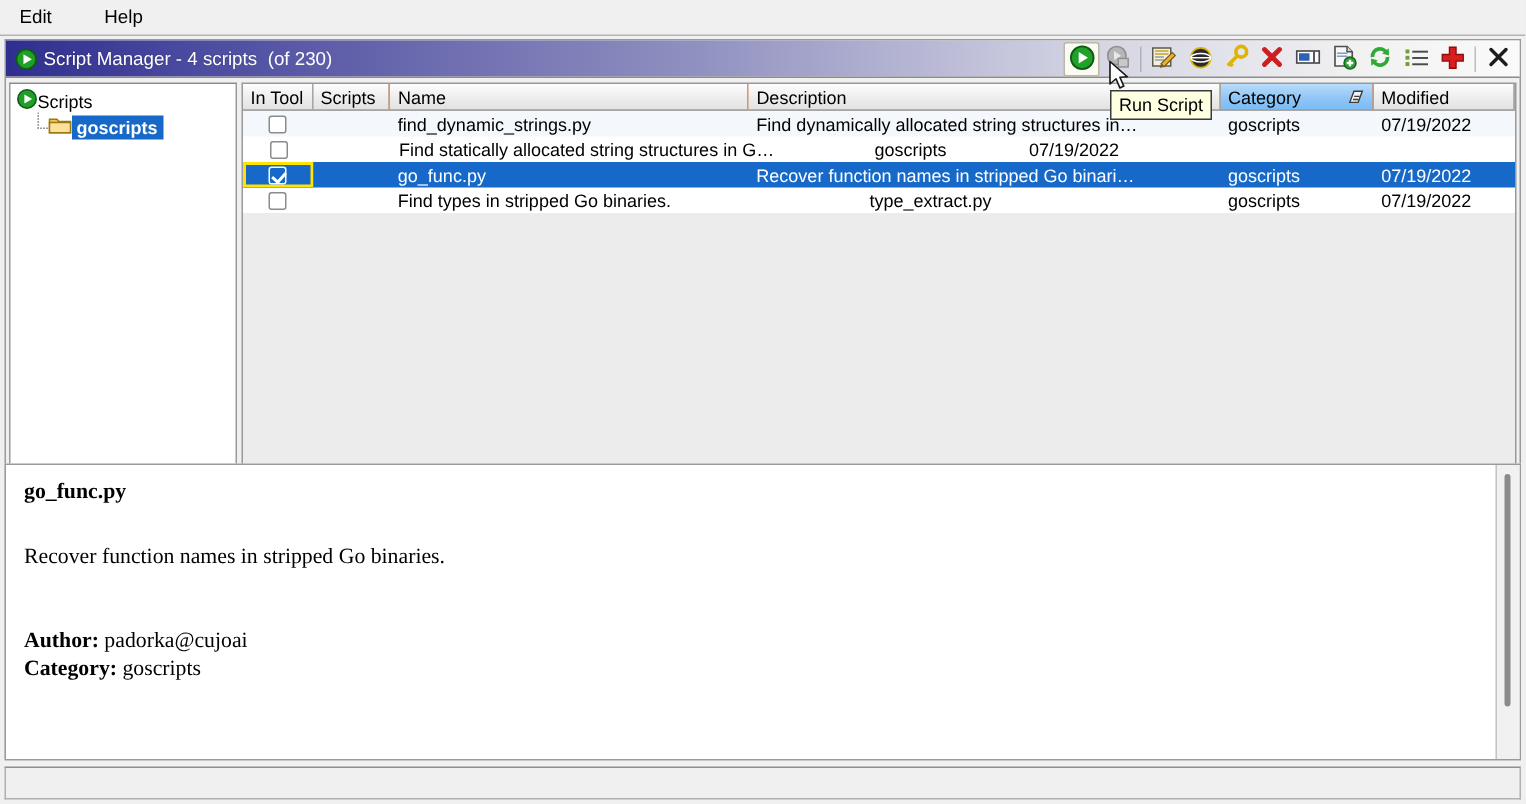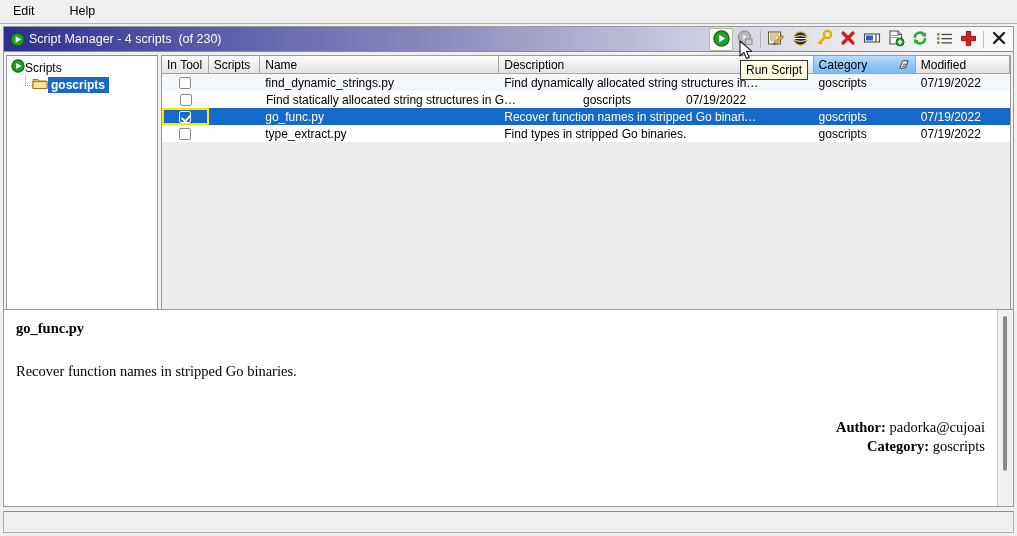--- a/index.html
+++ b/index.html
@@ -201,21 +201,21 @@
   .details-body {
     flex:1;
     padding:10px 12px;
     font-family:"Liberation Serif", serif;
     font-size:14.5px;
     color:#000;
     overflow:hidden;
   }
   .d-title { font-weight:bold; font-size:14.5px; margin-bottom:26px;}
   .d-desc { margin-bottom:38px; }
-  .d-meta-line { line-height:19px;text-align:right; }
+  .d-meta-line { line-height:19px; }
   .d-meta-line b { font-weight:bold; }
 
   .vscroll {
     width:16px; background:#f1f1f1;
     border-left:1px solid #c4c4c4;
     position:relative;
   }
   .vthumb {
     position:absolute; left:5px; top:6px; width:4px; height:155px;
     background:#8a8a8a; border-radius:2px;
@@ -490,22 +490,22 @@
               <div class="td" style="width:317px">Recover function names in stripped Go binari…</div>
               <div class="td" style="width:103px">goscripts</div>
               <div class="td" style="width:95px">07/19/2022</div>
             </div>
 
             <div class="trow">
               <div class="td c-check" style="width:47px">
                 <span class="cb"></span>
               </div>
               <div class="td" style="width:52px"></div>
+              <div class="td" style="width:317px">Find types in stripped Go binaries.</div>
               <div class="td" style="width:241px">type_extract.py</div>
-              <div class="td" style="width:317px">Find types in stripped Go binaries.</div>
               <div class="td" style="width:103px">goscripts</div>
               <div class="td" style="width:95px">07/19/2022</div>
             </div>
 
           </div>
           <div class="table-filler"></div>
         </div>
 
         <div class="filter-row">
           <span class="filter-label">Filter:</span>

